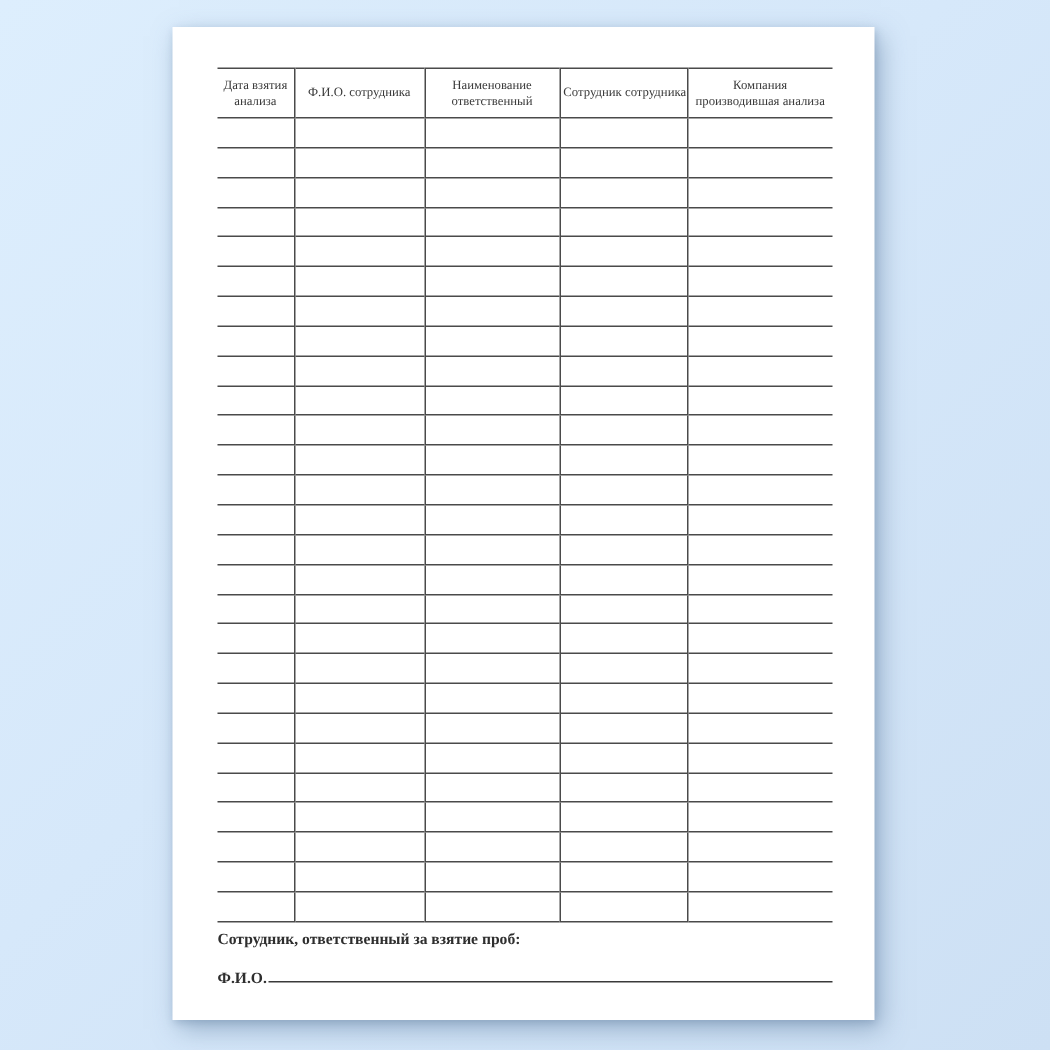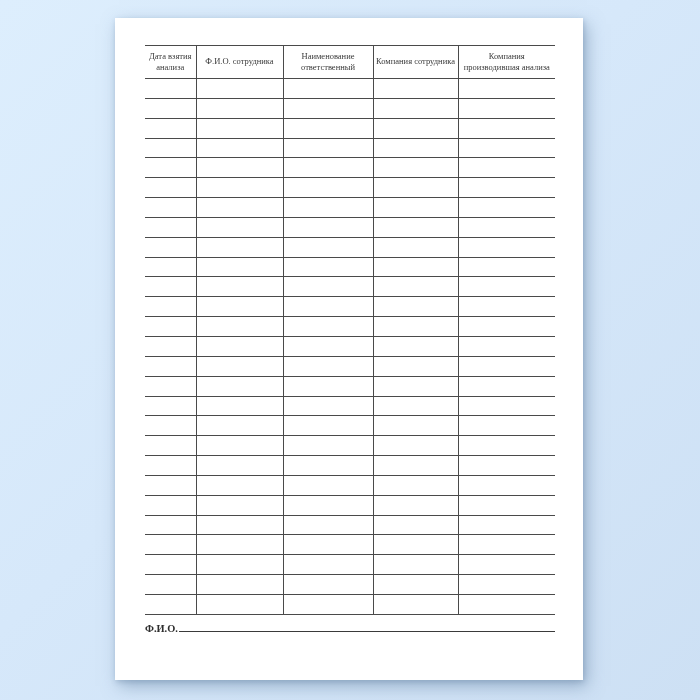--- a/index.html
+++ b/index.html
@@ -74,21 +74,21 @@
     top: 602px;
     width: 410px;
     color: #2e2e2e;
     font-size: 10.4px;
     font-weight: bold;
     line-height: 1.25;
   }
   .fio-row {
     display: flex;
     align-items: baseline;
-    margin-top: 1px;
+    margin-top: 11px;
   }
   .fio-blank {
     flex: 1;
     border-bottom: 1px solid #3a3a3a;
     margin: 0 0 2px 1px;
     height: 10px;
   }
 </style>
 </head>
 <body>
@@ -102,21 +102,21 @@
           <col class="col-2">
           <col class="col-3">
           <col class="col-4">
           <col class="col-5">
       </colgroup>
       <thead>
         <tr>
             <th>Дата взятия анализа</th>
             <th>Ф.И.О. сотрудника</th>
             <th>Наименование ответственный</th>
-            <th>Компания сотрудника</th>
+            <th>Сотрудник сотрудника</th>
             <th>Компания производившая анализа</th>
           </tr>
       </thead>
       <tbody>
           <tr>
             <td></td>
             <td></td>
             <td></td>
             <td></td>
             <td></td>
@@ -300,20 +300,21 @@
             <td></td>
             <td></td>
             <td></td>
             <td></td>
             <td></td>
           </tr>
         </tbody>
     </table>
 
     <div class="footer-block">
+      <div>Сотрудник, ответственный за взятие проб:</div>
       <div class="fio-row">
         <span>Ф.И.О.</span>
         <span class="fio-blank"></span>
       </div>
     </div>
 
   </div>
 </div>
 
 </body></html>

